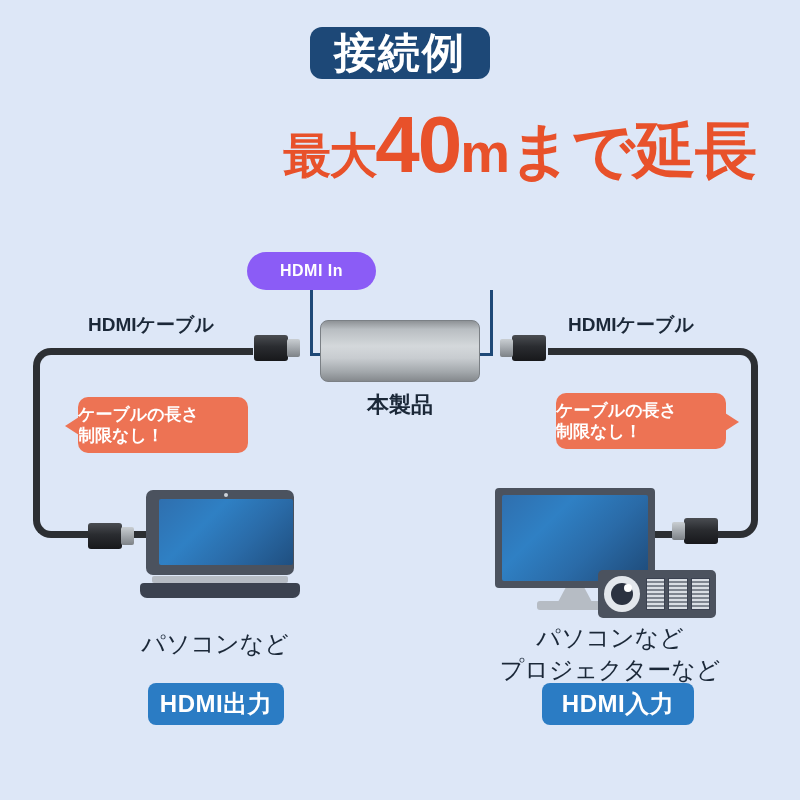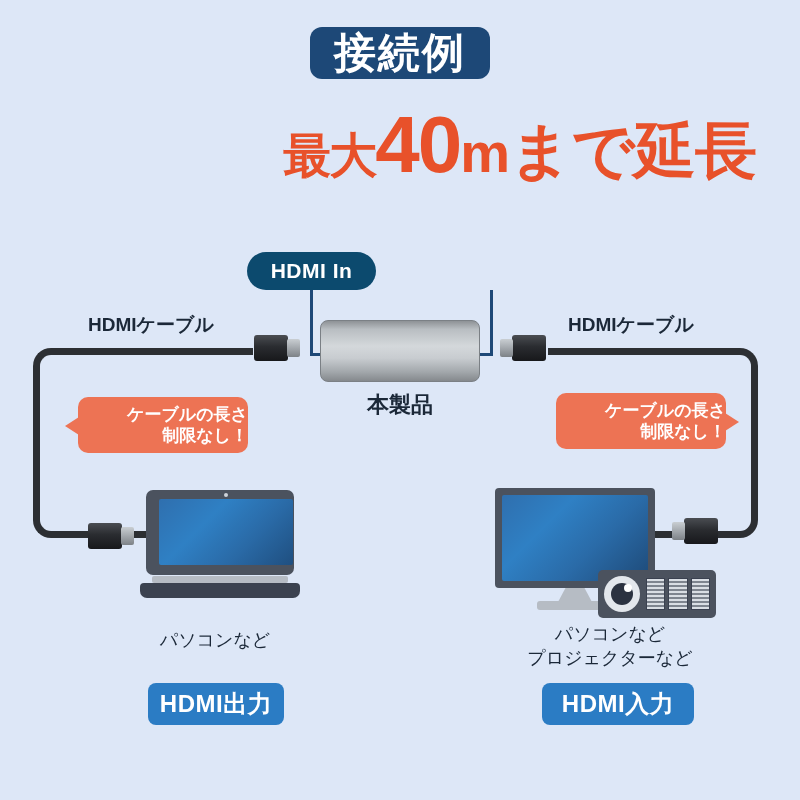--- a/index.html
+++ b/index.html
@@ -62,24 +62,24 @@
   }
   .headline .h-jp {
     font-size: 62px;
     letter-spacing: -1px;
   }
 
   
   .pill-io {
     position: absolute;
     height: 38px;
-    background: #0c4a6e;
+    background: #8b5cf6;
     border-radius: 19px;
     color: #ffffff;
-    font-size: 21px;
+    font-size: 16px;
     font-weight: bold;
     display: flex;
     align-items: center;
     justify-content: center;
     letter-spacing: 0.5px;
   }
   #pill-in  { left: 247px; top: 252px; width: 129px; }
   #pill-out { left: 424px; top: 252px; width: 135px; }
 
   
@@ -188,21 +188,21 @@
   .bubble {
     position: absolute;
     width: 170px; height: 56px;
     background: #ed7354;
     border-radius: 10px;
     color: #ffffff;
     font-size: 17px;
     font-weight: bold;
     display: flex;
     flex-direction: column;
-    align-items: flex-end;
+    align-items: flex-start;
     justify-content: center;
     line-height: 1.25;
     text-align: center;
   }
   #bubble-left  { left: 78px;  top: 397px; }
   #bubble-right { left: 556px; top: 393px; }
   .bubble .tail {
     position: absolute;
     width: 0; height: 0;
     top: 20px;
@@ -325,21 +325,21 @@
       repeating-linear-gradient(to bottom,
         #d9dee4 0px, #d9dee4 2px,
         #7e858f 2px, #7e858f 4px);
     border: 1px solid #3a4150;
     box-sizing: border-box;
   }
 
   
   .side-caption {
     position: absolute;
-    font-size: 18px;
+    font-size: 24px;
     color: #1b2838;
     text-align: center;
     line-height: 1.35;
     white-space: nowrap;
   }
   #caption-left  { left: 100px; top: 628px; width: 230px; }
   #caption-right { left: 490px; top: 622px; width: 240px; }
 
   .pill-io2 {
     position: absolute;

